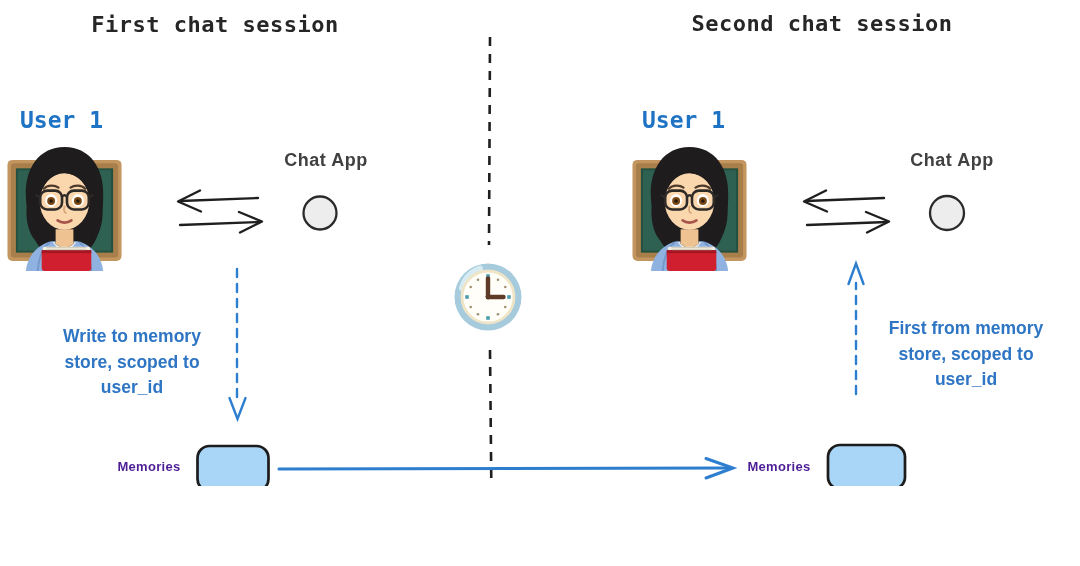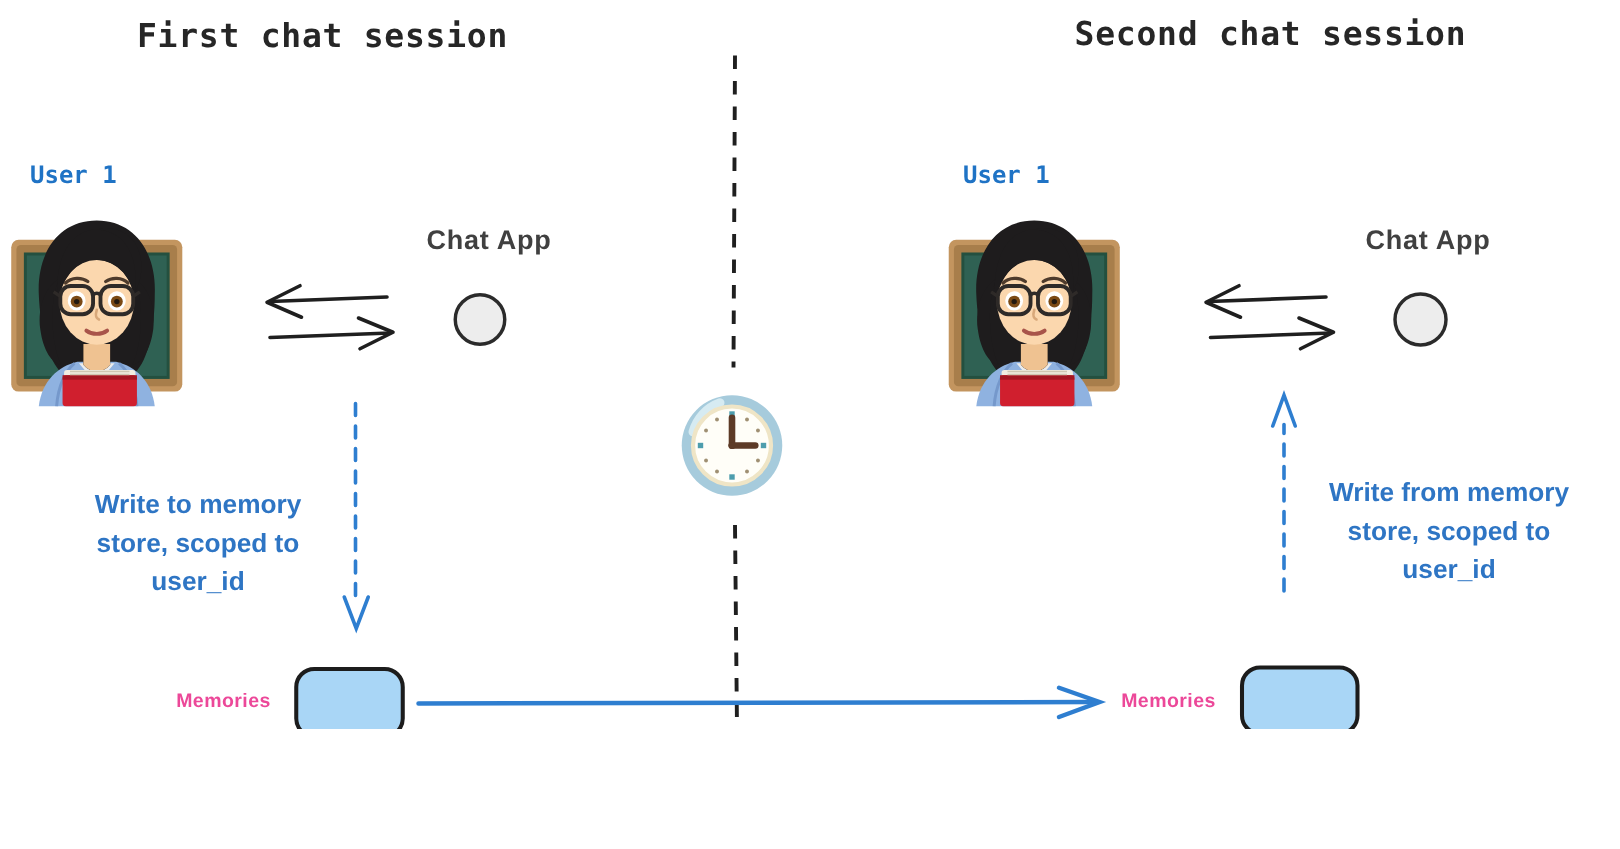--- a/index.html
+++ b/index.html
@@ -8,31 +8,31 @@
     position:relative;width:1080px;height:486px;background:#ffffff;overflow:hidden;
   }
   .abs{position:absolute;}
   .centered{transform:translateX(-50%);text-align:center;}
   .session-title{
     font-family:"DejaVu Sans Mono","Liberation Mono",monospace;
     font-weight:bold;font-size:22px;color:#262626;letter-spacing:0.5px;white-space:nowrap;
   }
   .user-label{
     font-family:"DejaVu Sans Mono","Liberation Mono",monospace;
-    font-weight:bold;font-size:16px;color:#1f73c5;white-space:nowrap;
+    font-weight:bold;font-size:23px;color:#1f73c5;white-space:nowrap;
   }
   .hand{font-family:cursive, sans-serif;}
   .app-label{
     font-size:18px;color:#404040;font-weight:bold;white-space:nowrap;letter-spacing:0.5px;
   }
   .note{
     font-size:17.5px;line-height:25.5px;font-weight:bold;color:#2e75c4;white-space:nowrap;margin-top:13px;
   }
   .mem-label{
-    font-size:13px;font-weight:bold;color:#ec4899;white-space:nowrap;letter-spacing:0.3px;
+    font-size:13px;font-weight:bold;color:#4c1d95;white-space:nowrap;letter-spacing:0.3px;
   }
   svg{display:block;}
   .linework{position:absolute;left:0;top:0;pointer-events:none;}
 </style>
 </head>
 <body>
 
 <div class="canvas">
 
   <svg class="linework" width="1080" height="566" viewBox="0 0 1080 566">
@@ -153,38 +153,38 @@
       <path d="M279 469 L728 468"></path>
       <path d="M706 458.5 L733 468 L706 478"></path>
     </g>
 
     <use href="#teacher" x="6" y="144" width="119" height="127"></use>
     <use href="#teacher" x="631" y="144" width="119" height="127"></use>
   </svg>
 
   <div class="abs centered session-title" style="left:215px;top:12px;">First chat session</div>
 
-  <div class="abs centered session-title" style="left:847px;top:11px;text-align:center;">Second chat session</div>
+  <div class="abs centered session-title" style="left:822px;top:11px;text-align:center;">Second chat session</div>
 
   <div class="abs user-label" style="left:20px;top:107px;">User 1</div>
 
   <div class="abs user-label" style="left:642px;top:107px;">User 1</div>
 
   <div class="abs centered hand app-label" style="left:326px;top:150px;">Chat App</div>
 
   <div class="abs centered hand app-label" style="left:952px;top:150px;">Chat App</div>
 
   <div class="abs centered hand note" style="left:132px;top:311px;">
     <div>Write to memory</div>
     <div>store, scoped to</div>
     <div>user_id</div>
   </div>
 
   <div class="abs centered hand note" style="left:966px;top:303px;">
-    <div>Write from memory</div>
+    <div>First from memory</div>
     <div>store, scoped to</div>
     <div>user_id</div>
   </div>
 
   <div class="abs centered hand mem-label" style="left:149px;top:459px;">Memories</div>
 
   <div class="abs centered hand mem-label" style="left:779px;top:459px;">Memories</div>
 
 </div>
 

